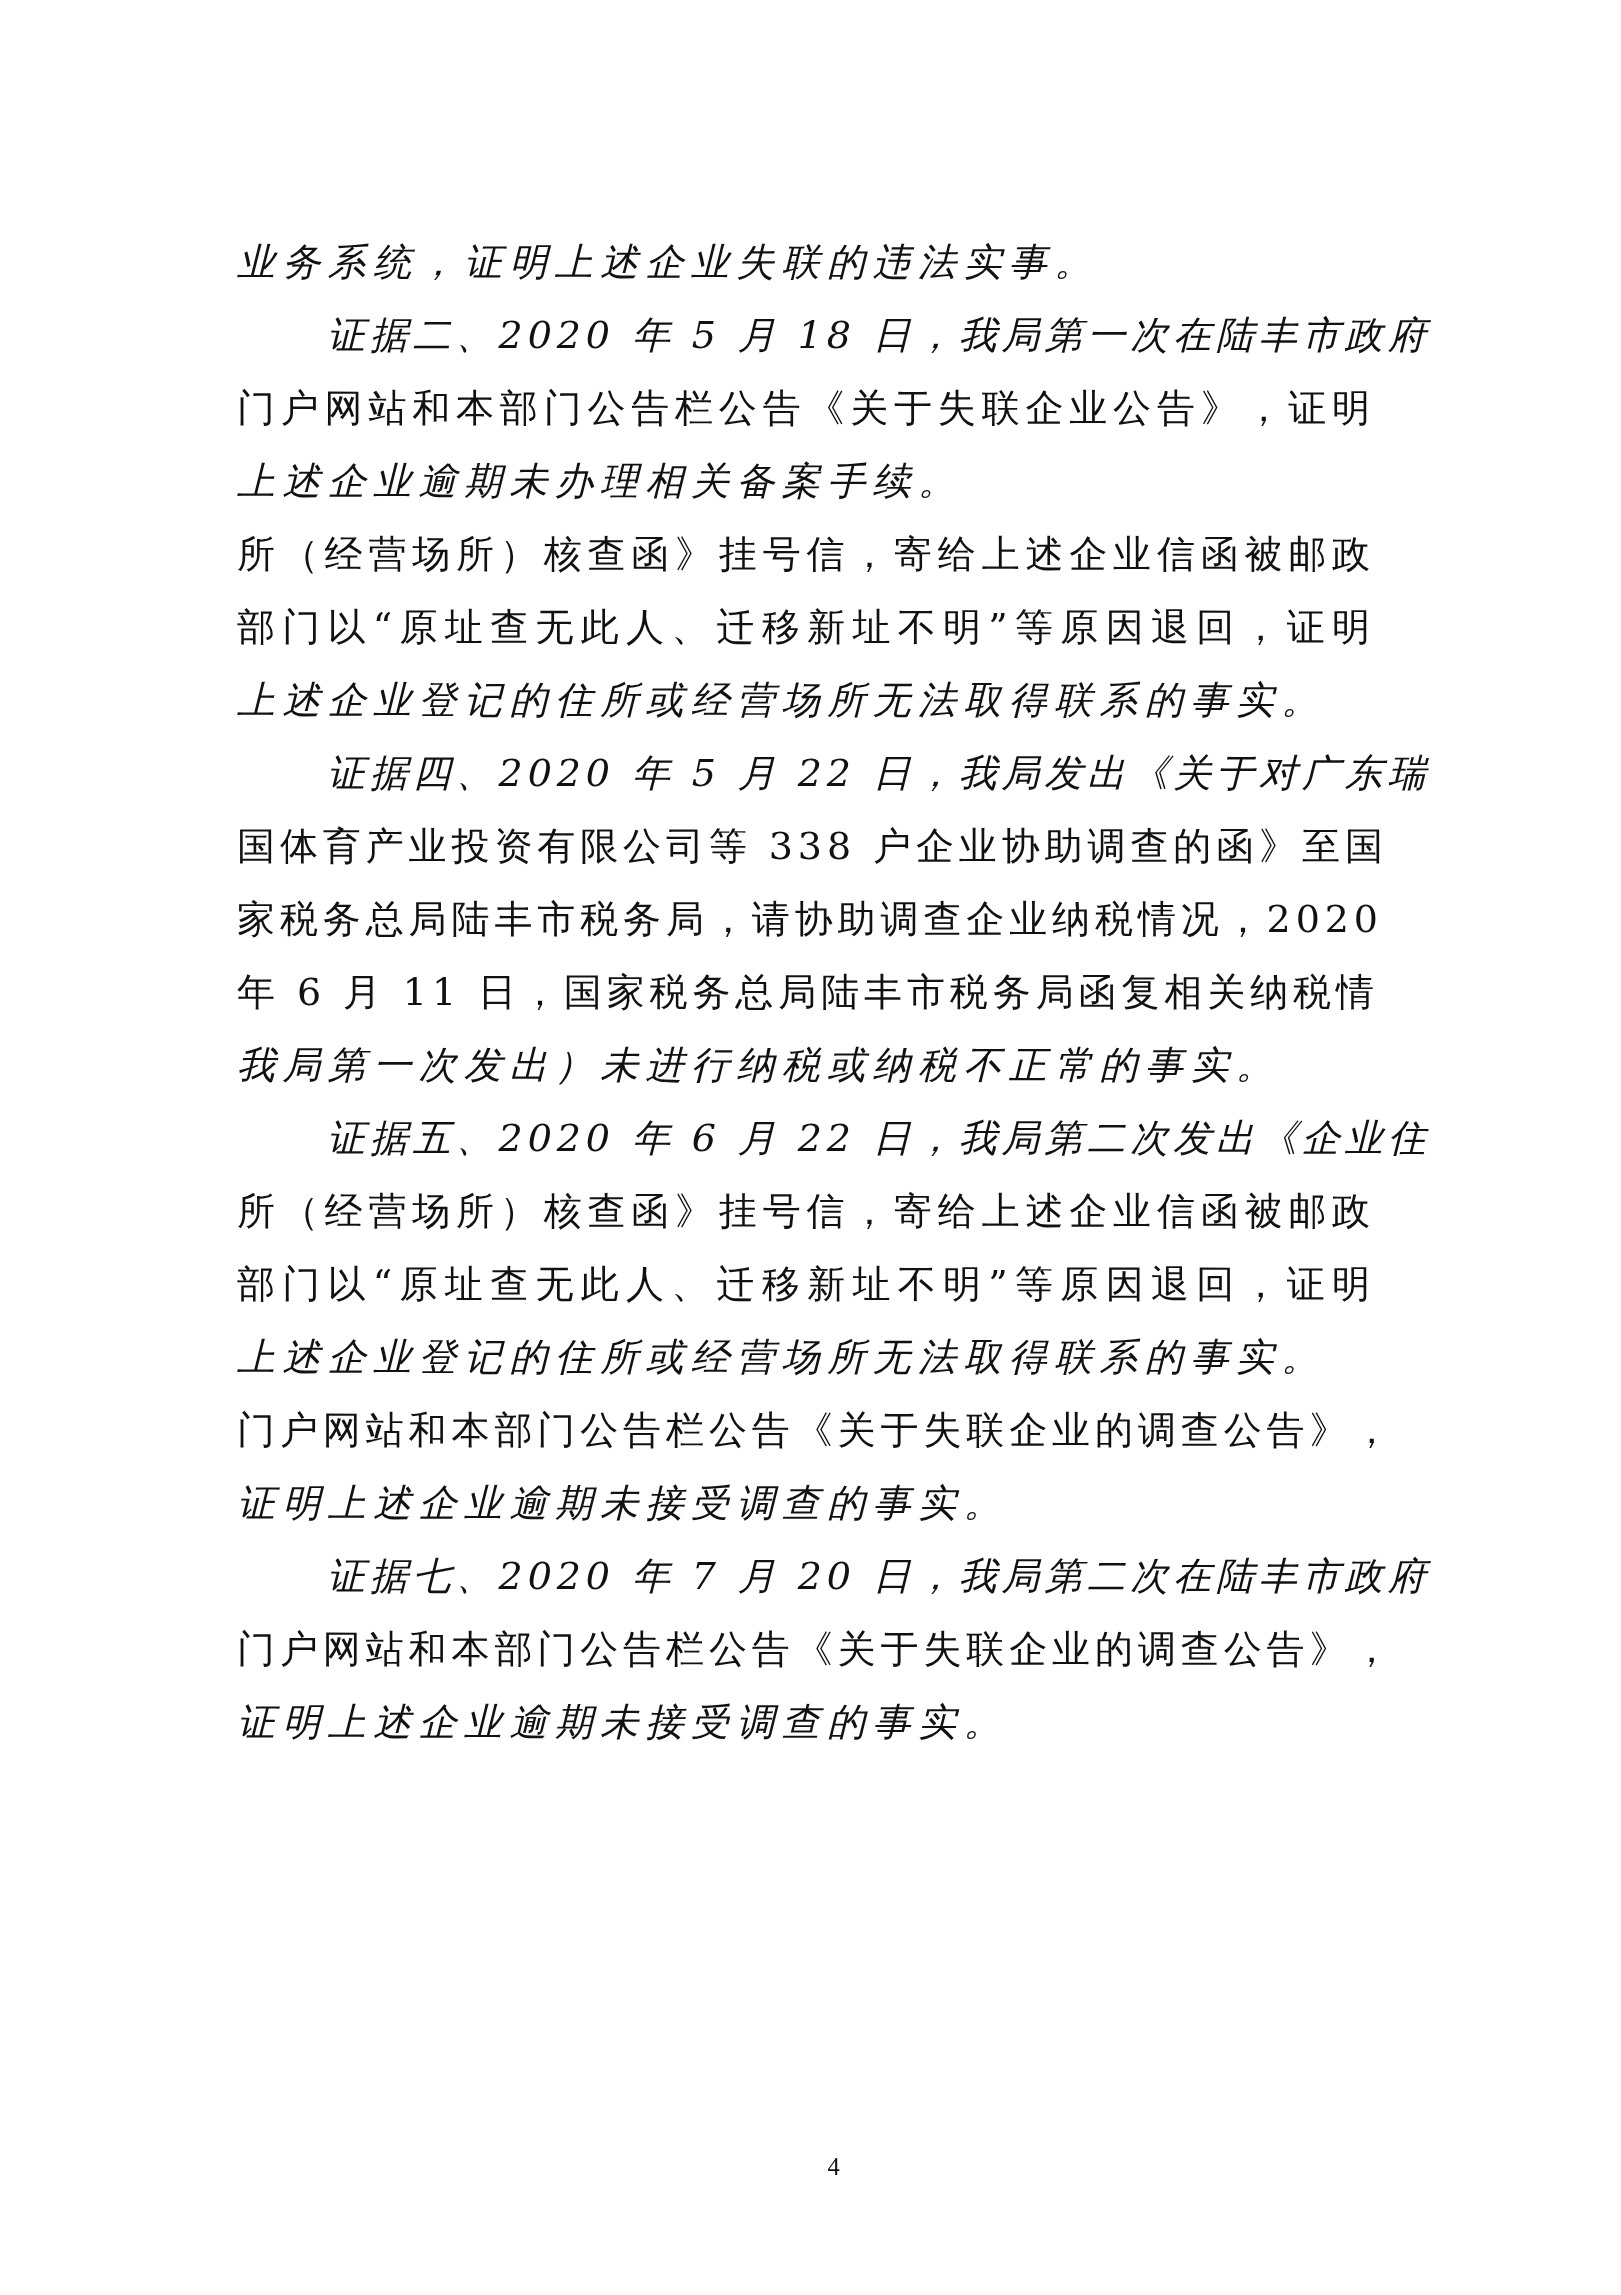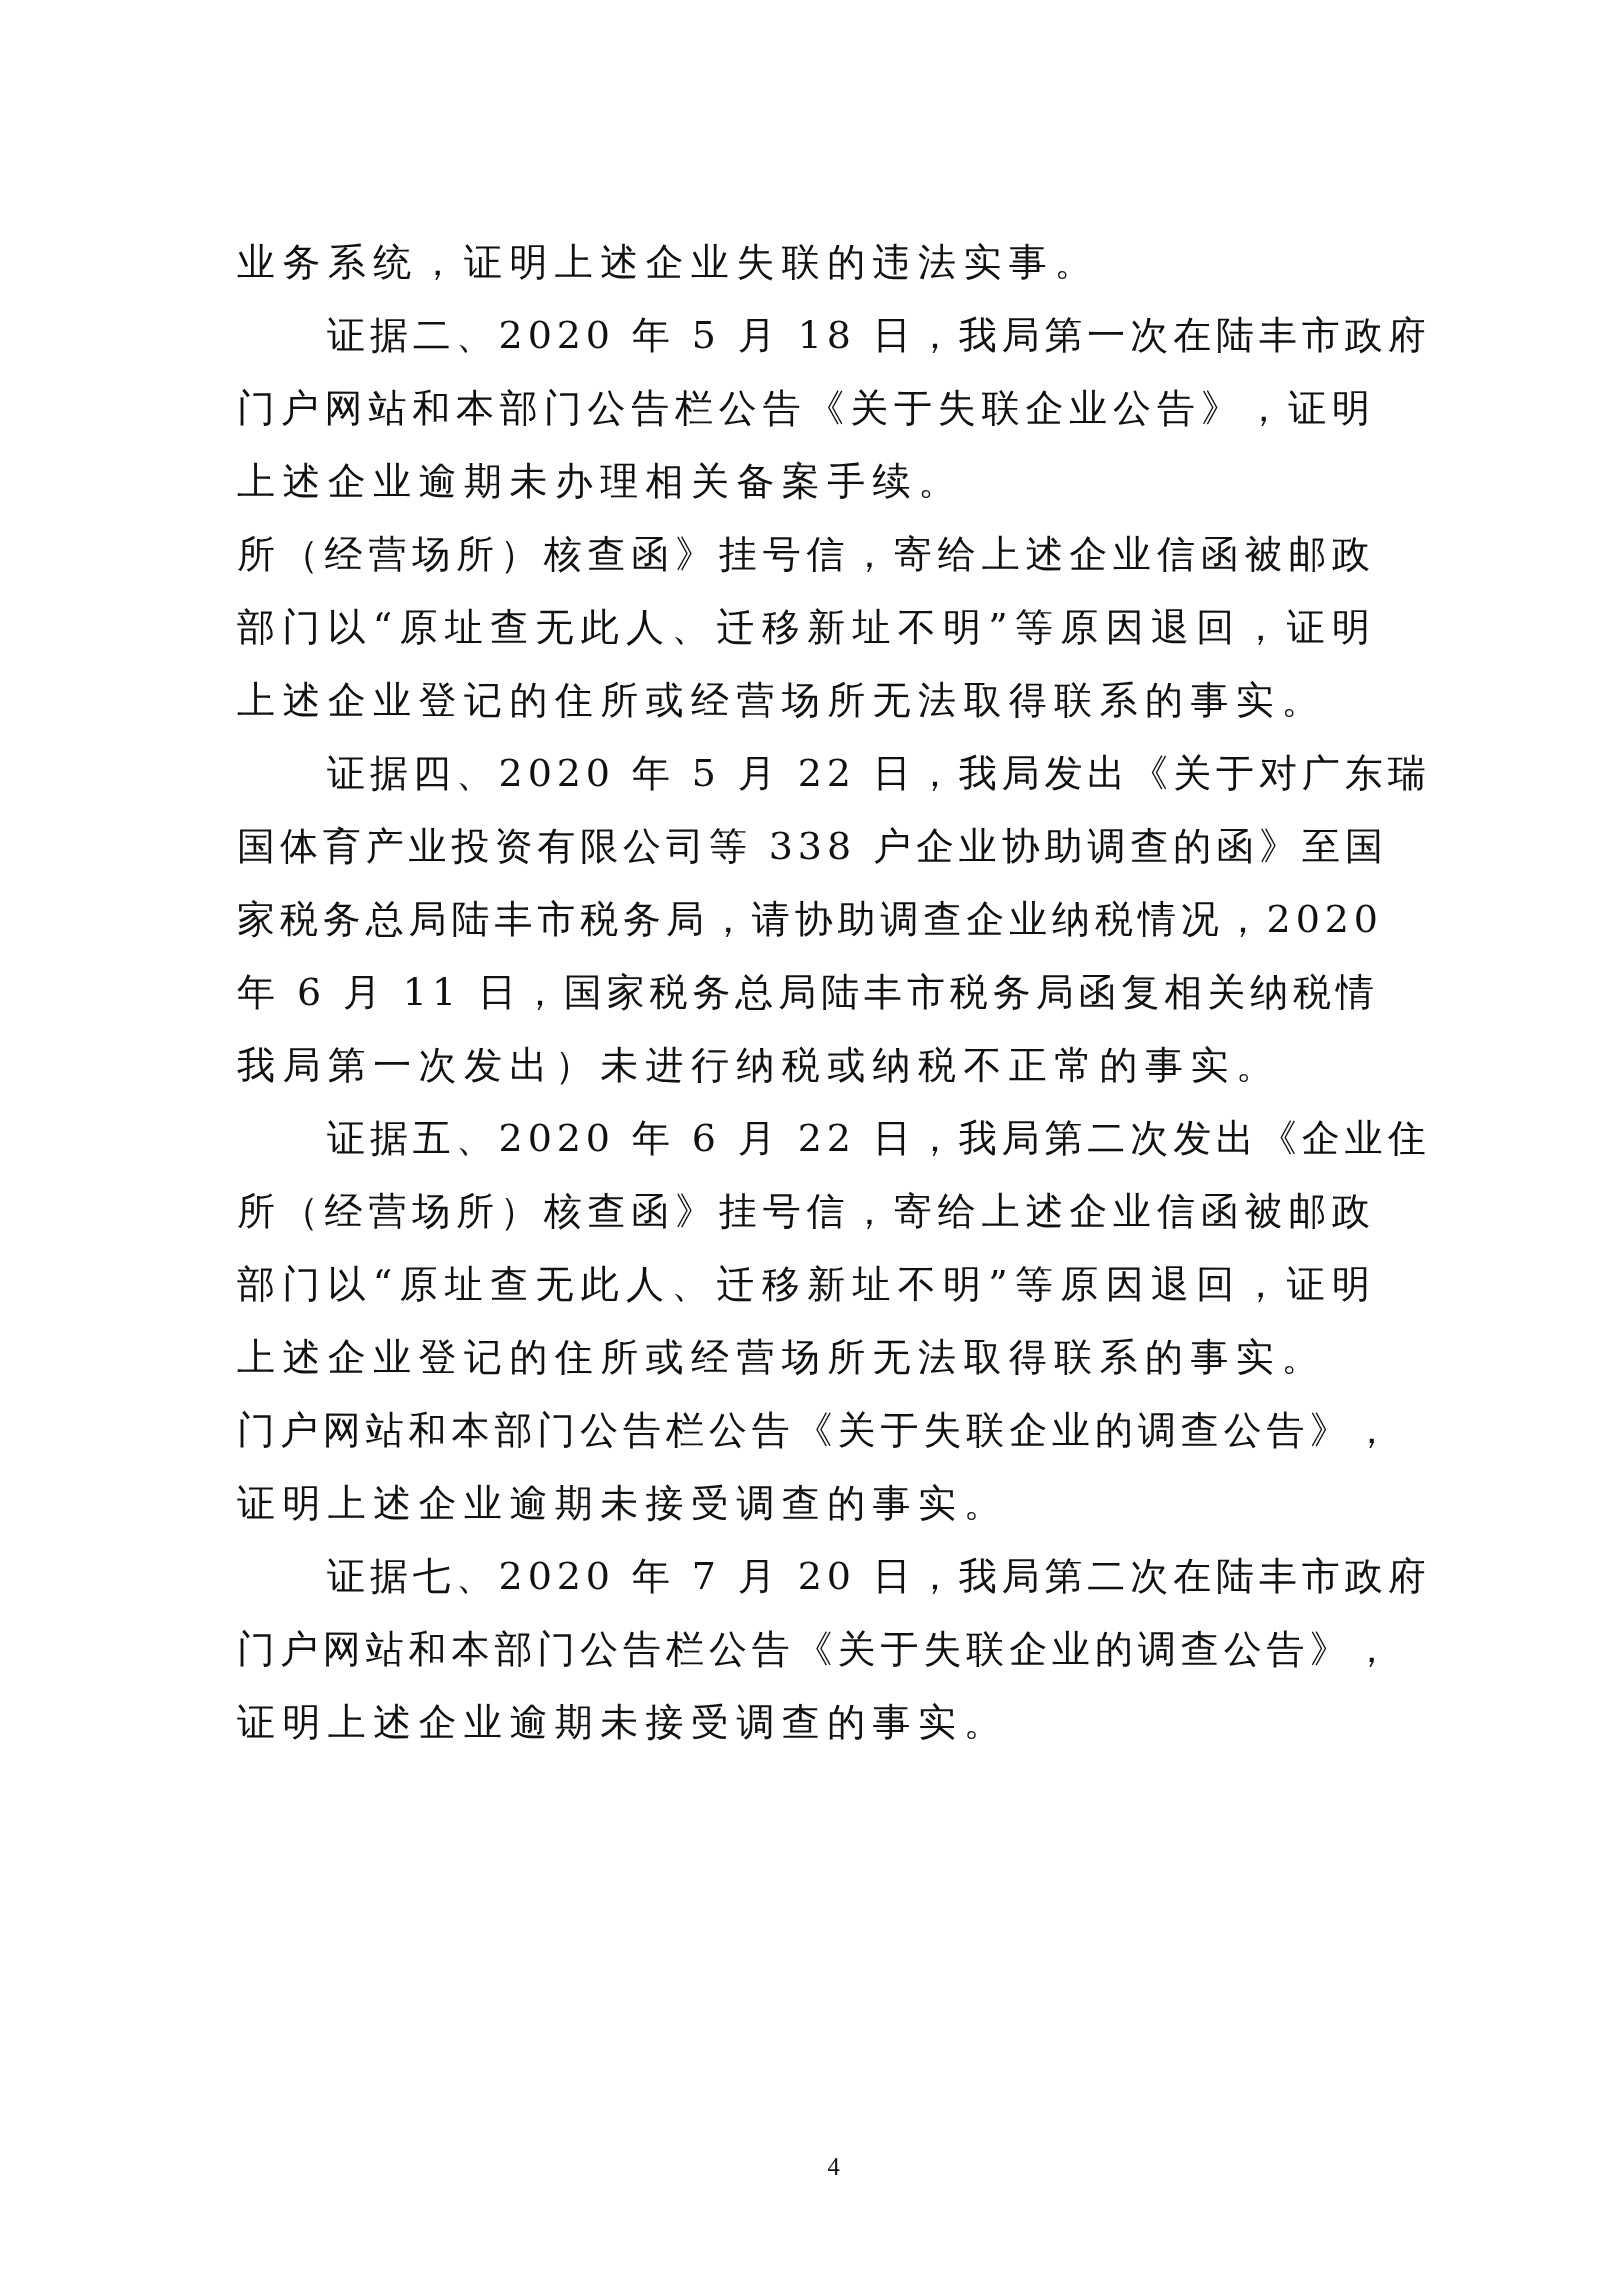--- a/index.html
+++ b/index.html
@@ -11,22 +11,22 @@
   }
   .body-text {
     position: absolute; left: 237px; top: 226px; width: 1138px;
   }
   .line {
     height: 73px; line-height: 73px;
     font-size: 38px; white-space: nowrap;
     text-align: justify; text-align-last: justify;
     letter-spacing: 4.9px;
   }
-  .line.last { text-align-last: left; letter-spacing: 7.4px; }
-  .line.indent { padding-left: 90px; }
+  .line.last { text-align-last: left; letter-spacing: 7.4px; font-style: italic; }
+  .line.indent { padding-left: 90px; font-style: italic; }
   .page-number {
     position: absolute; left: 817px; top: 2150px; width: 33px;
     text-align: center; font-size: 24.5px; line-height: 33px;
     font-family: "Liberation Serif", serif; color: #111111;
   }
 </style>
 </head>
 <body>
 
 <div class="page">

